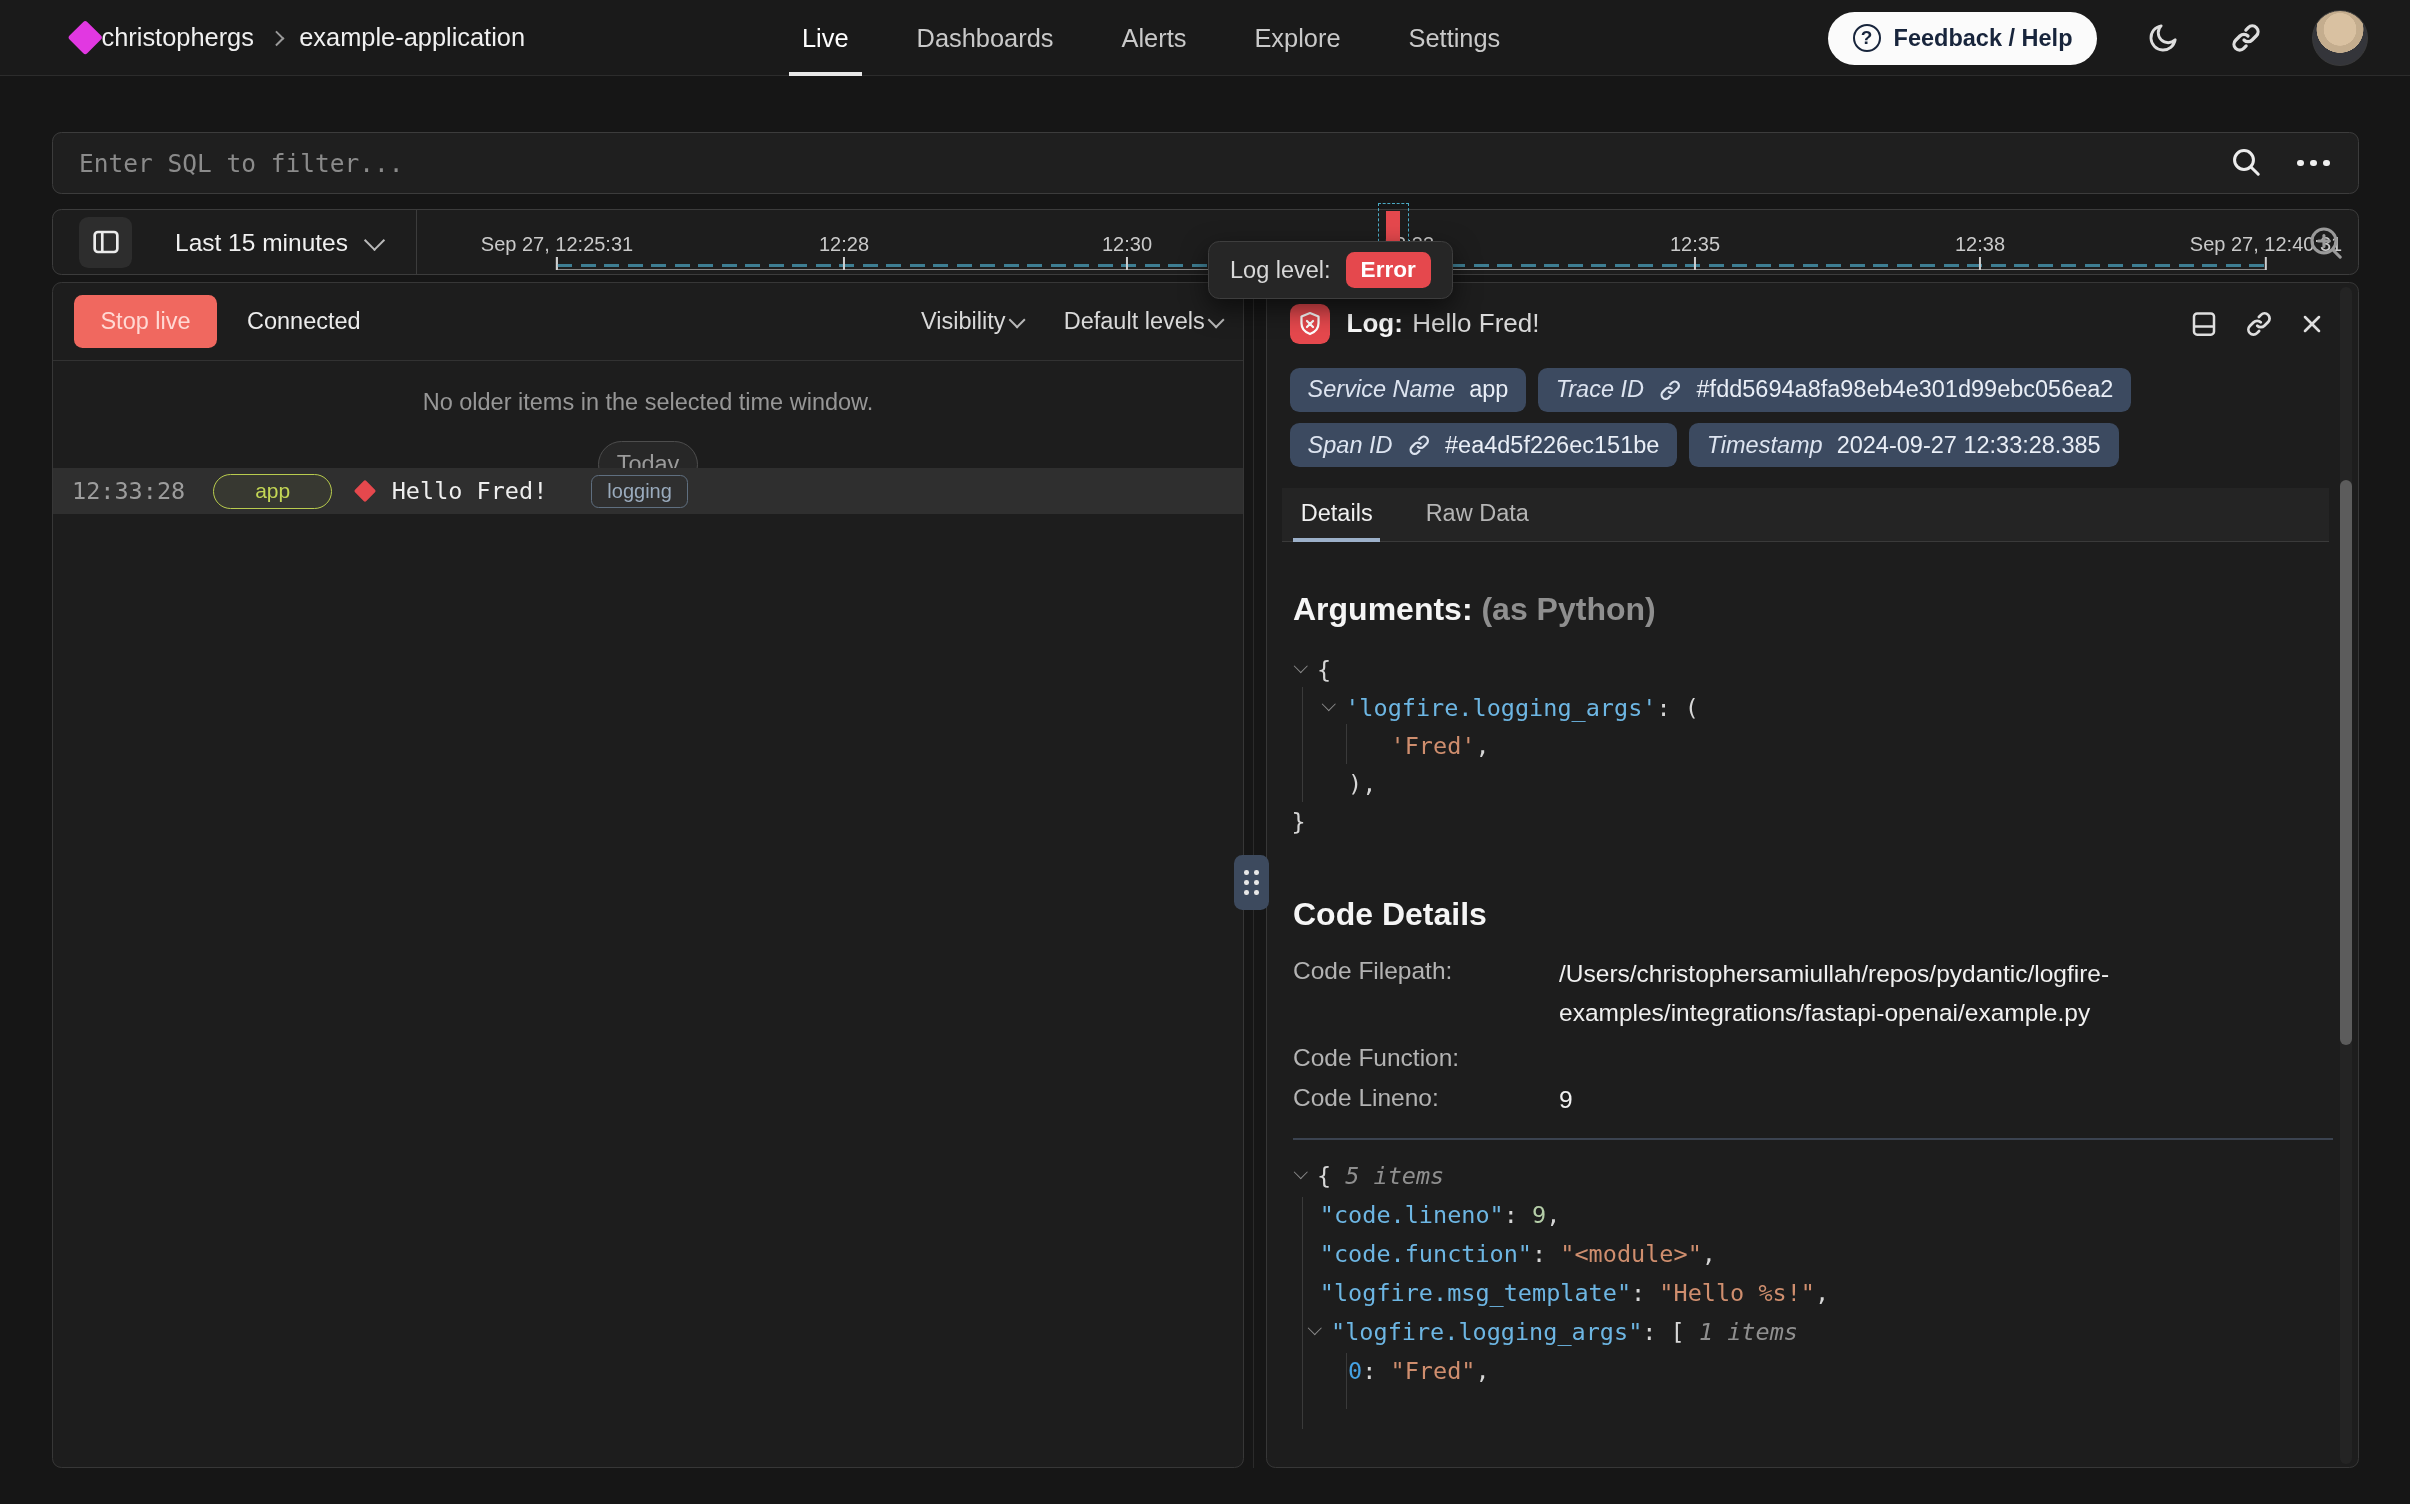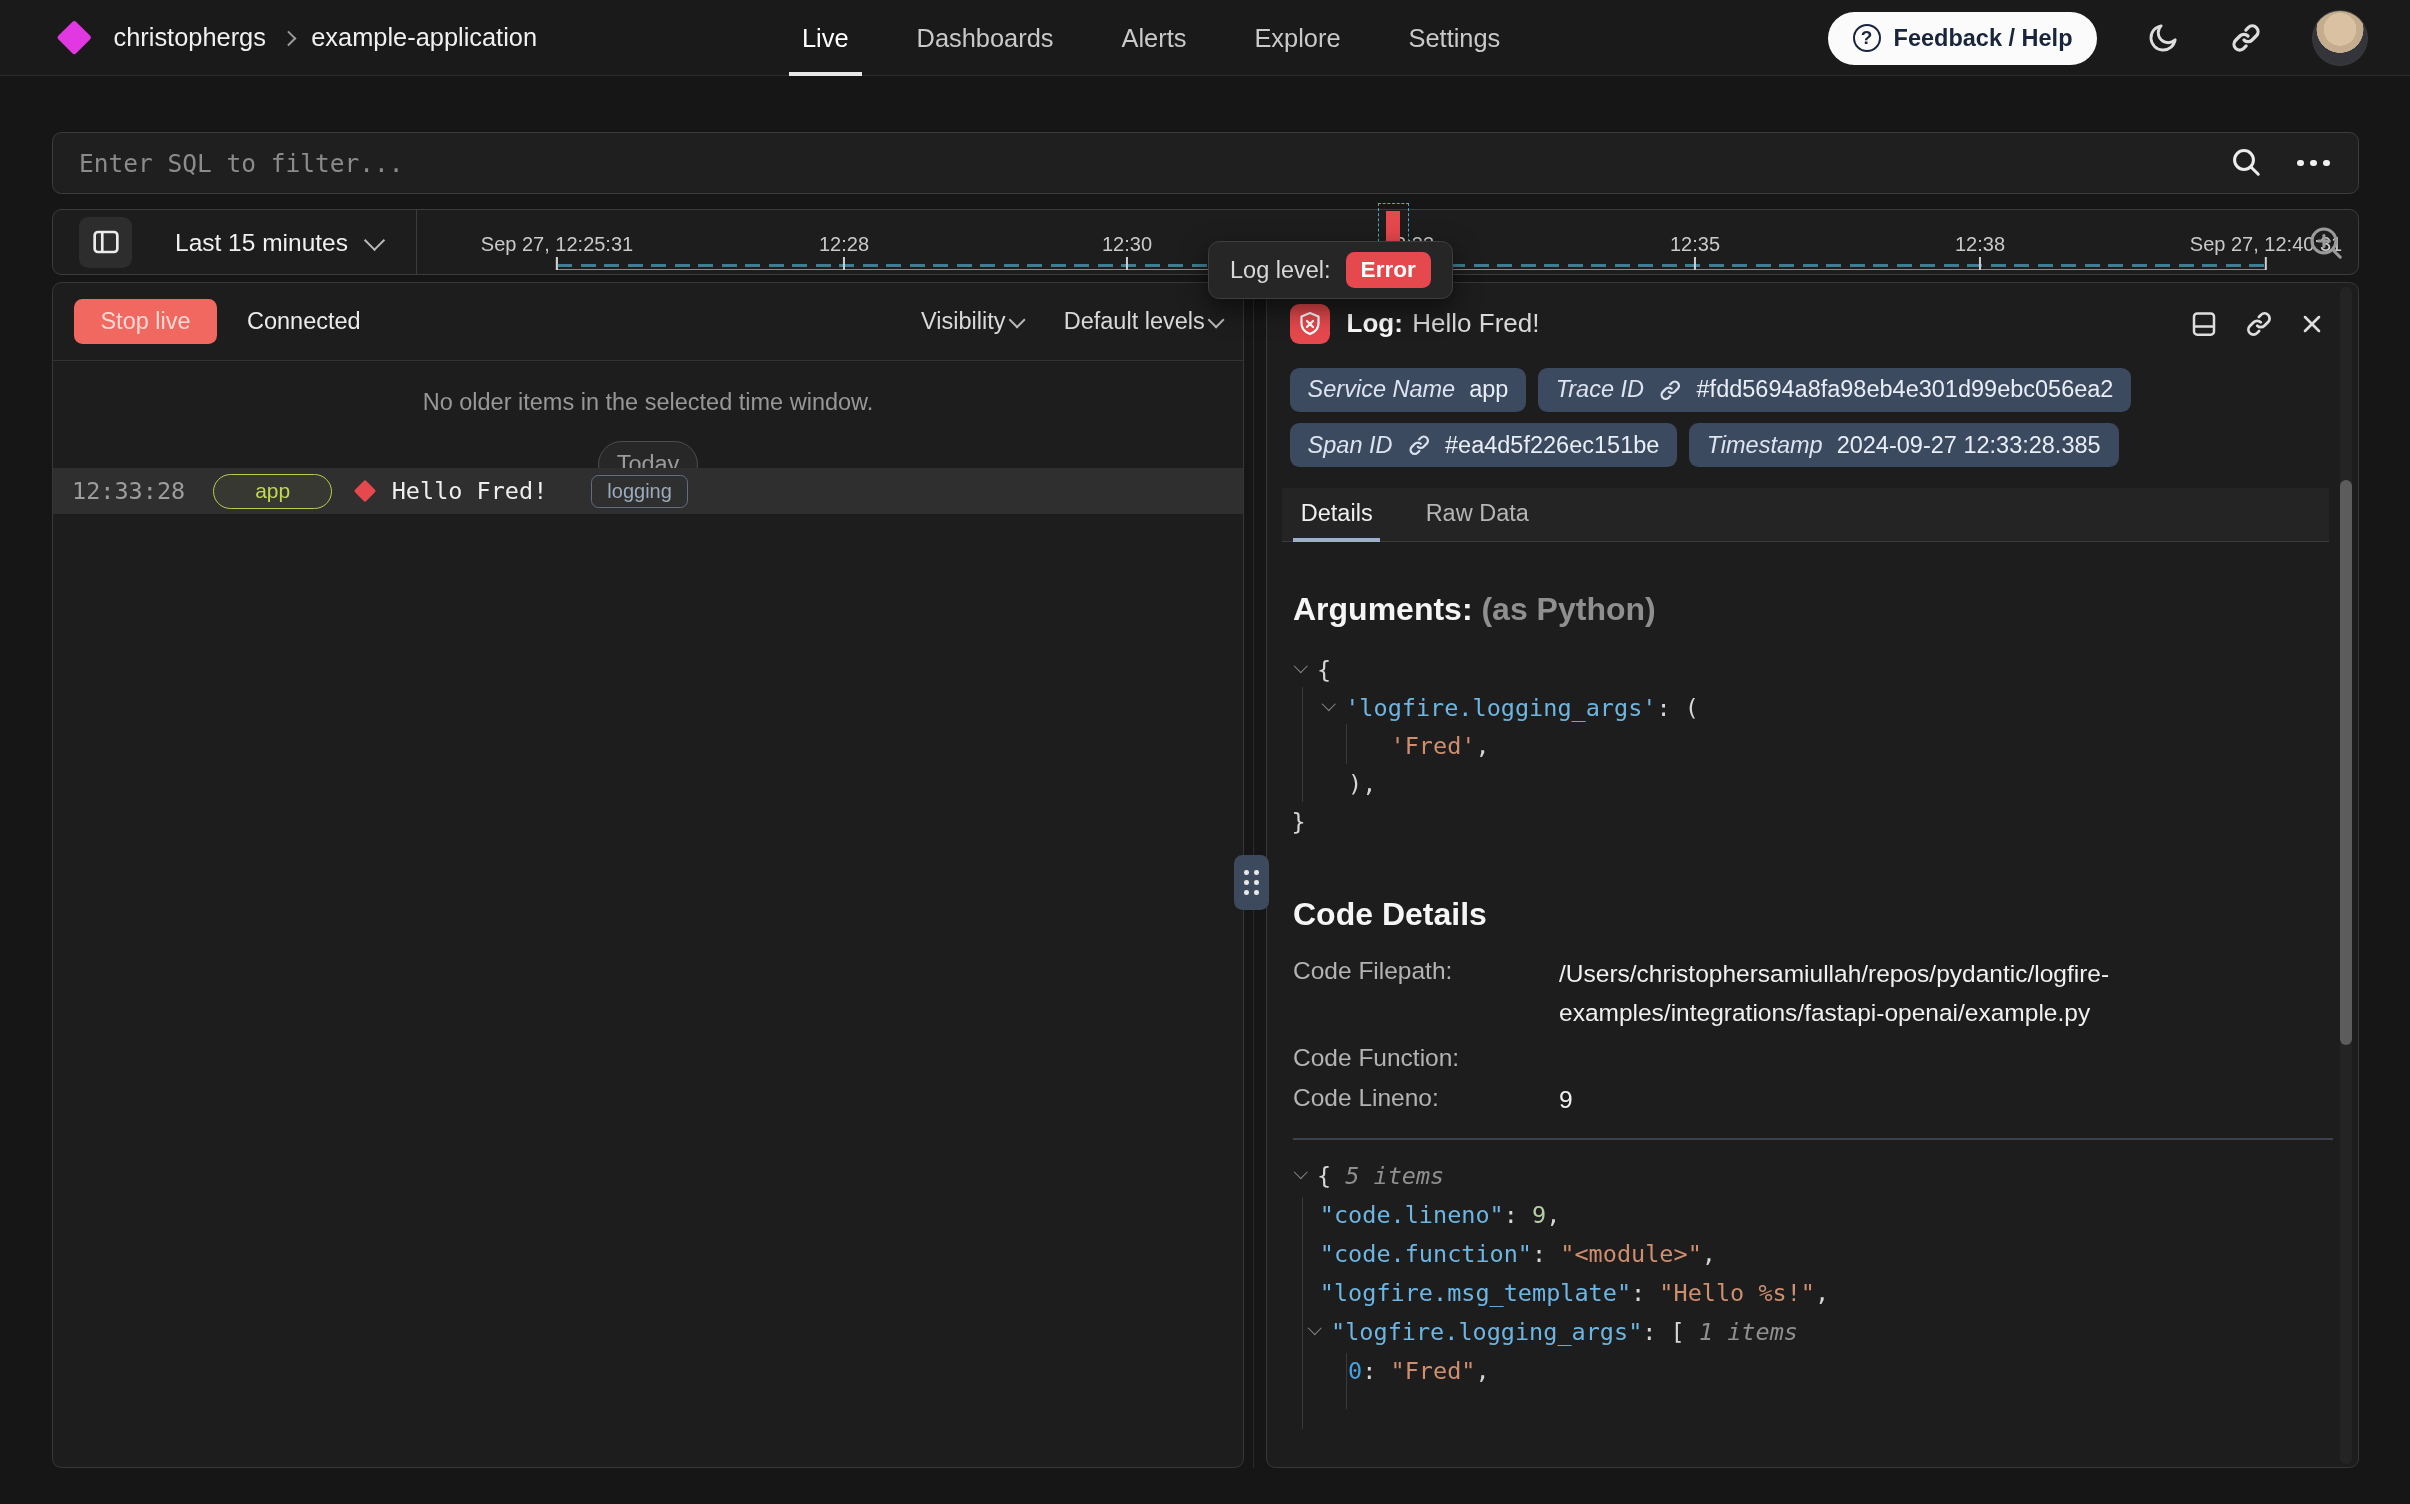--- a/index.html
+++ b/index.html
@@ -4,21 +4,21 @@
 <style>
   * { margin:0; padding:0; box-sizing:border-box; }
   html,body { background:#0e0e0e; }
   .screen{ position:relative; width:2411px; height:1505px; background:#161616; overflow:hidden;
            font-family:"Liberation Sans", sans-serif; color:#e6e6e6; }
   svg{ display:block; }
 
   
   .topnav{ position:absolute; left:0; top:0; width:2411px; height:76px; background:#1a1a1a;
            border-bottom:0.9px solid #2c2c2c; display:flex; align-items:center; }
-  .nav-left{ display:flex; align-items:center; gap:27px; padding-left:62px; }
+  .nav-left{ display:flex; align-items:center; gap:4px; padding-left:62px;margin-left:11px; }
   .logo-diamond{ width:24.5px; height:24.5px; background:#e138e1; transform:rotate(45deg); border-radius:2.8px; cursor:pointer; }
   .breadcrumb{ display:flex; align-items:center; gap:17px; font-size:25.4px; color:#f0f0f0; }
   .crumb{ cursor:pointer; }
   .crumb-sep{ width:11.3px; height:11.3px; border-top:2.4px solid #9a9a9a; border-right:2.4px solid #9a9a9a;
               transform:rotate(45deg); margin-top:1.9px; }
   .nav-tabs{ position:absolute; left:802px; top:0; height:76px; display:flex; align-items:center; gap:68px; }
   .nav-tab{ position:relative; font-size:25.4px; color:#c9c9c9; height:76px; display:flex; align-items:center; cursor:pointer; }
   .nav-tab.active{ color:#ffffff; }
   .nav-tab.active::after{ content:""; position:absolute; left:-13px; right:-13px; bottom:0; height:3.8px; background:#e8e8e8; }
   .nav-right{ position:absolute; right:43px; top:0; height:76px; display:flex; align-items:center; gap:49px; }
@@ -76,21 +76,21 @@
   .left-panel{ left:52px; width:1192px; }
   .right-panel{ left:1266px; width:1093px; }
   .gap-line{ position:absolute; left:1253px; top:282px; width:0.9px; height:1186px; background:#2b2b2b; }
   .divider-handle{ position:absolute; left:1234px; top:855px; width:35px; height:55px; background:#3d4a5e;
                    border-radius:8.5px; z-index:5; cursor:col-resize; display:flex; align-items:center; justify-content:center; }
   .divider-handle .grid{ display:grid; grid-template-columns:repeat(2,4.7px); grid-auto-rows:4.7px; gap:5.6px; }
   .divider-handle .grid i{ background:#e8e8e8; border-radius:50%; }
 
   
   .lp-header{ height:78px; border-bottom:0.9px solid #323232; display:flex; align-items:center; padding:0 21px; }
-  .stop-live{ width:143px; height:45px; background:#f0685f; border:none; border-radius:8.5px; color:#ffd9d4;
+  .stop-live{ width:143px; height:53px; background:#f0685f; border:none; border-radius:8.5px; color:#ffd9d4;
               font-size:23.5px; font-family:"Liberation Sans",sans-serif; cursor:pointer; margin-right:30px; }
   .connected{ font-size:23.5px; color:#ececec; }
   .lp-header .spacer{ flex:1; }
   .dd{ display:flex; align-items:center; gap:5px; font-size:23.5px; color:#d9d9d9; cursor:pointer; }
   .dd + .dd{ margin-left:41px; }
   .dd .dd-chev{ width:12.2px; height:12.2px; margin-top:-3.8px; }
   .empty-msg{ text-align:center; margin-top:28px; font-size:23.5px; color:#979797; }
   .today-btn{ display:block; margin:24.5px auto 0; width:100px; height:47px; background:#272727; color:#9b9b9b;
               border:1.9px solid #4d4d4d; border-radius:24.5px; font-size:23.5px; font-family:"Liberation Sans",sans-serif; cursor:pointer; }
   .log-row{ position:absolute; left:0; top:185px; width:100%; height:46px; background:#2f2f2f;

